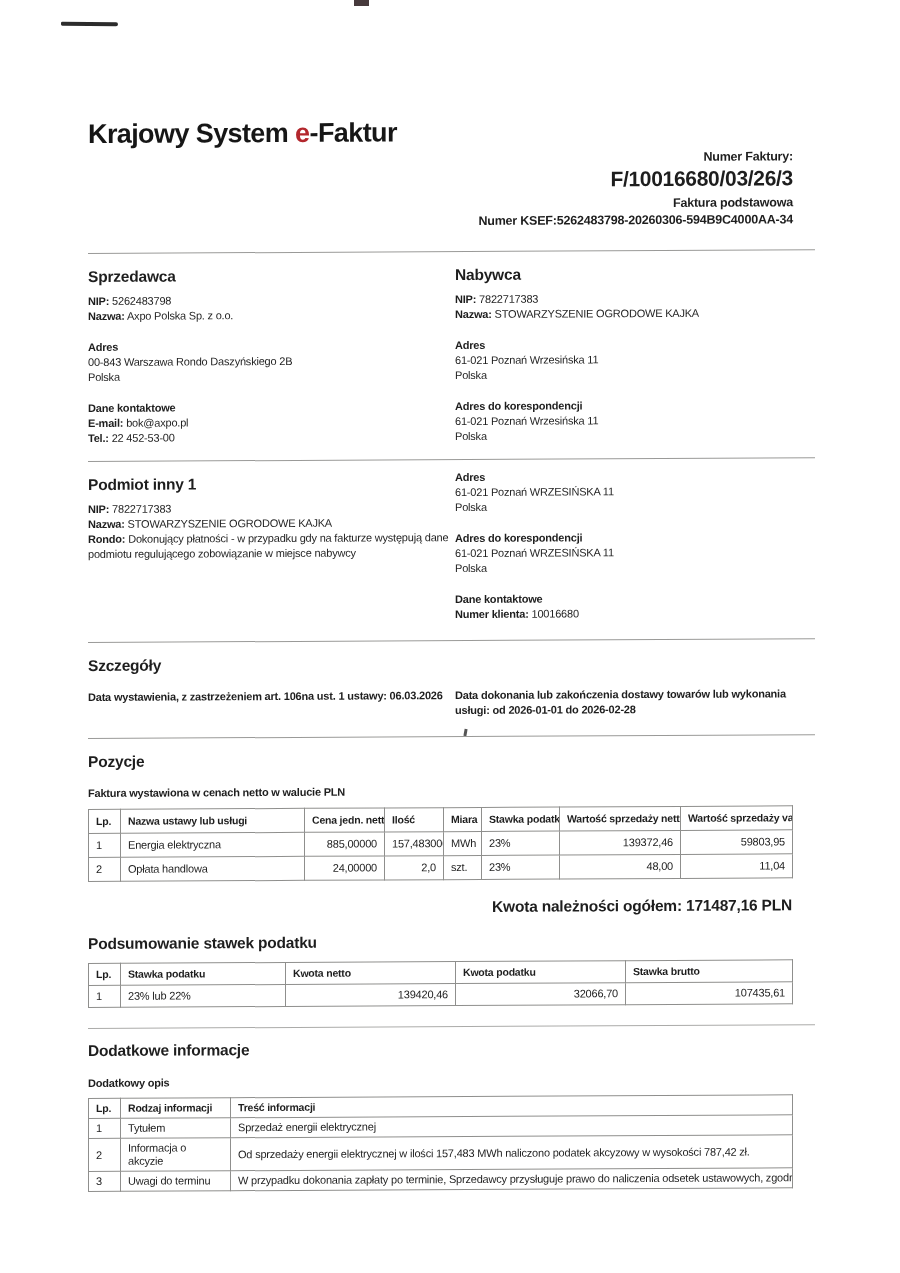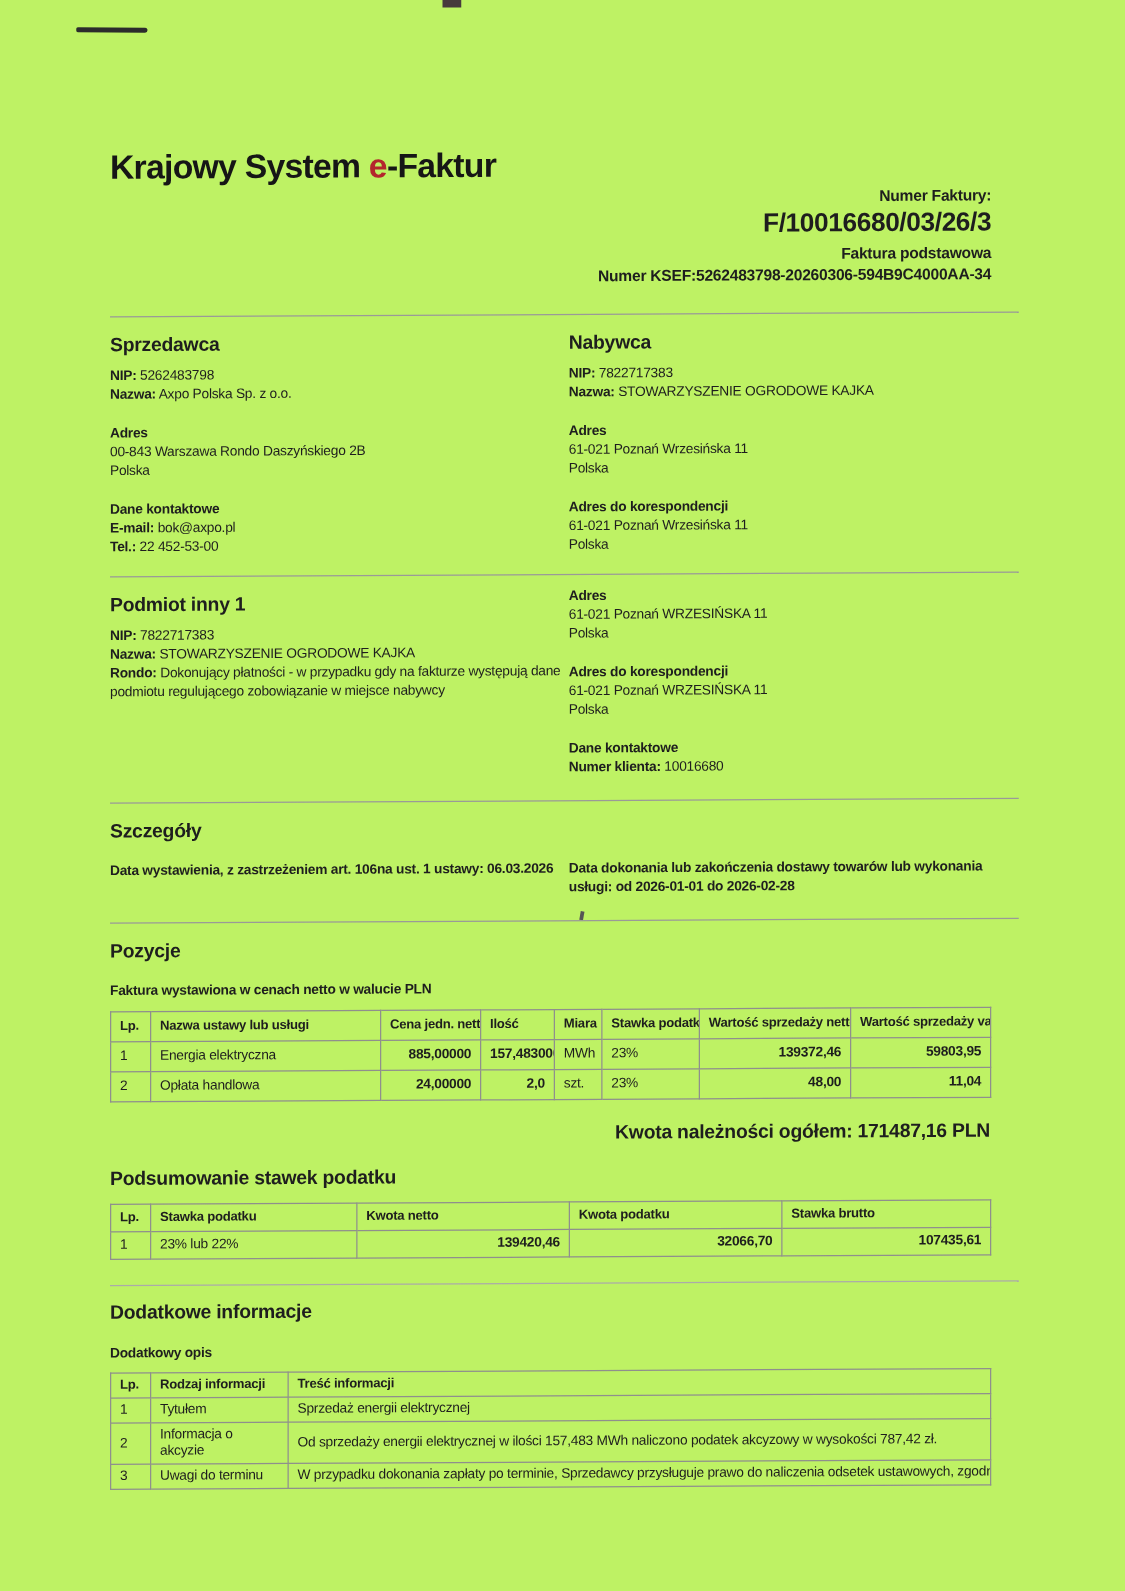--- a/index.html
+++ b/index.html
@@ -5,21 +5,21 @@
   html,body { margin:0; padding:0; }
   body {
     width:900px; height:1273px;
     background:#e9e7e1;
     font-family:"Liberation Sans","DejaVu Sans",sans-serif;
     color:#1e1e1e;
     -webkit-text-size-adjust:none;
   }
   .page {
     position:relative; width:900px; height:1273px;
-    background:#bef264; overflow:hidden;
+    background:#ffffff; overflow:hidden;
   }
   
   .mark-line { position:absolute; left:61px; top:22px; width:57px; height:4px; background:#2c2c2c; border-radius:2px 3px 3px 2px; transform:rotate(0.6deg); }
   .mark-top  { position:absolute; left:354px; top:0; width:15px; height:6px; background:#473a3c; }
   .mark-tick { position:absolute; left:464px; top:729px; width:2.5px; height:7px; background:#555; transform:rotate(10deg); }
 
   #content {
     position:absolute; left:88px; top:0; width:727px;
     transform:skewY(-0.3deg); transform-origin:0 0;
     font-size:11px; line-height:15px; letter-spacing:-0.2px;
@@ -52,21 +52,21 @@
   .detail-line { margin:15px 0 0 0; font-weight:600; }
   .detail-line.right { padding-right:4px; }
 
   .note { margin:15px 0 0 0; font-weight:600; }
 
   table { border-collapse:collapse; table-layout:fixed; width:704px; background:transparent; }
   table { border:1.5px solid #7d7d7b; }
   th,td { border:1px solid #8f8f8d; overflow:hidden; }
   th { font-weight:700; font-size:10.5px; text-align:left; white-space:nowrap; letter-spacing:-0.2px; }
   td { font-size:11px; letter-spacing:-0.2px; }
-  td.num { text-align:right;font-weight:bold; }
+  td.num { text-align:right; }
   td.clip { white-space:nowrap; }
 
   .items   { margin-top:8px; }
   .items th, .items td { padding:5px 7px; line-height:13px; }
   .summary { margin-top:10px; }
   .summary th, .summary td { padding:4px 7px; line-height:13px; }
   .addl    { margin-top:7px; }
   .addl th, .addl td { padding:3px 7px; line-height:13px; }
 
   .total-line { width:704px; text-align:right; margin-top:17px; font-size:15.5px; line-height:19px; font-weight:700; letter-spacing:-0.2px; }

